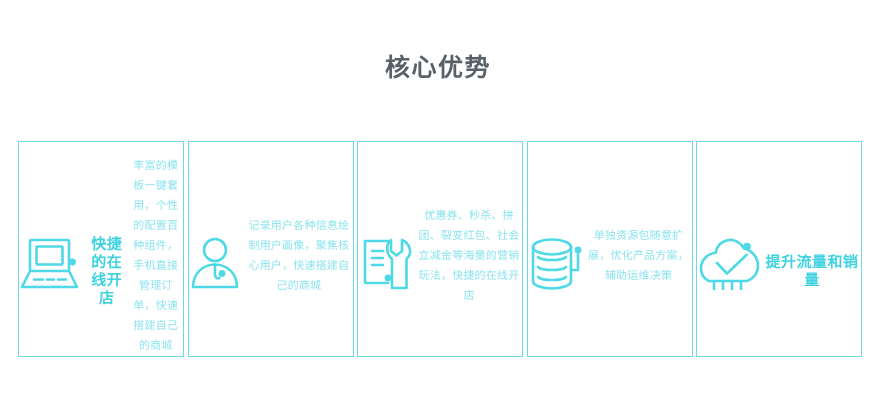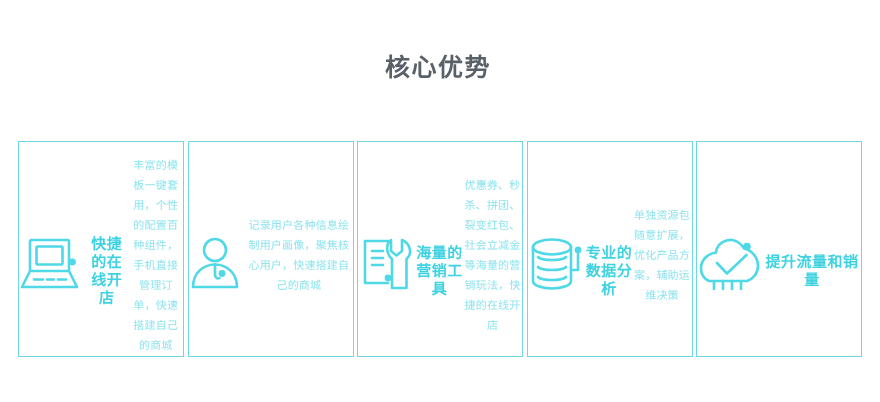--- a/index.html
+++ b/index.html
@@ -134,37 +134,35 @@
       <div class="card-icon">
         <svg width="58" height="58" viewBox="0 0 58 58" fill="none" stroke="#4fd8e6" stroke-width="2.6" stroke-linecap="round" stroke-linejoin="round">
           <path d="M30 5 L7 5 L7 47 L30 47"></path>
           <line x1="14" y1="15" x2="25" y2="15"></line>
           <line x1="14" y1="22" x2="25" y2="22"></line>
           <line x1="14" y1="29" x2="25" y2="29"></line>
           <circle cx="30" cy="42" r="3.4" fill="#4fd8e6" stroke="none"></circle>
           <path d="M33 4 L33 15 L38.5 19.5 L44 15 L44 4 C52 7 55 17.5 48.5 23 L48.5 52 L34 52 L34 23 C27.5 17.5 28 7 33 4 Z"></path>
         </svg>
       </div>
-      <div class="card-title">海量的营销工具</div>
       <div class="card-desc">优惠券、秒杀、拼团、裂变红包、社会立减金等海量的营销玩法，快捷的在线开店</div>
     </div>
 
     <div class="card">
       <div class="card-icon">
         <svg width="58" height="56" viewBox="0 0 58 56" fill="none" stroke="#4fd8e6" stroke-width="2.6" stroke-linecap="round" stroke-linejoin="round">
           <ellipse cx="24" cy="10" rx="19" ry="7.5"></ellipse>
           <path d="M5 10 L5 44 C5 48.2 13.5 51.5 24 51.5 C34.5 51.5 43 48.2 43 44 L43 10"></path>
           <path d="M10 20 C14 24 34 24 38 20"></path>
           <path d="M10 30 C14 34 34 34 38 30"></path>
           <path d="M10 40 C14 44 34 44 38 40"></path>
           <path d="M43 33 L50 33 L50 17"></path>
           <circle cx="50" cy="13" r="3.4" fill="#4fd8e6" stroke="none"></circle>
         </svg>
       </div>
-      <div class="card-title">专业的数据分析</div>
       <div class="card-desc">单独资源包随意扩展，优化产品方案，辅助运维决策</div>
     </div>
 
     <div class="card">
       <div class="card-icon">
         <svg width="66" height="56" viewBox="0 0 66 56" fill="none" stroke="#4fd8e6" stroke-width="2.6" stroke-linecap="round" stroke-linejoin="round">
           <path d="M47 11.5 C43.5 5 36.5 1.5 29.5 3.5 C23.5 5.2 19.5 10 18.8 15.8 C10.5 16.5 4 23.2 4 31.3 C4 37 7.2 41.8 12 44 L50 44 C56.6 41.8 61 35.8 61 29 C61 20.3 54.8 13.2 47 11.5 Z"></path>
           <circle cx="50" cy="9.5" r="3.8" fill="#4fd8e6" stroke="none"></circle>
           <path d="M20 26 L30 36.5 L49.5 18"></path>
           <line x1="17" y1="44" x2="17" y2="52"></line>

